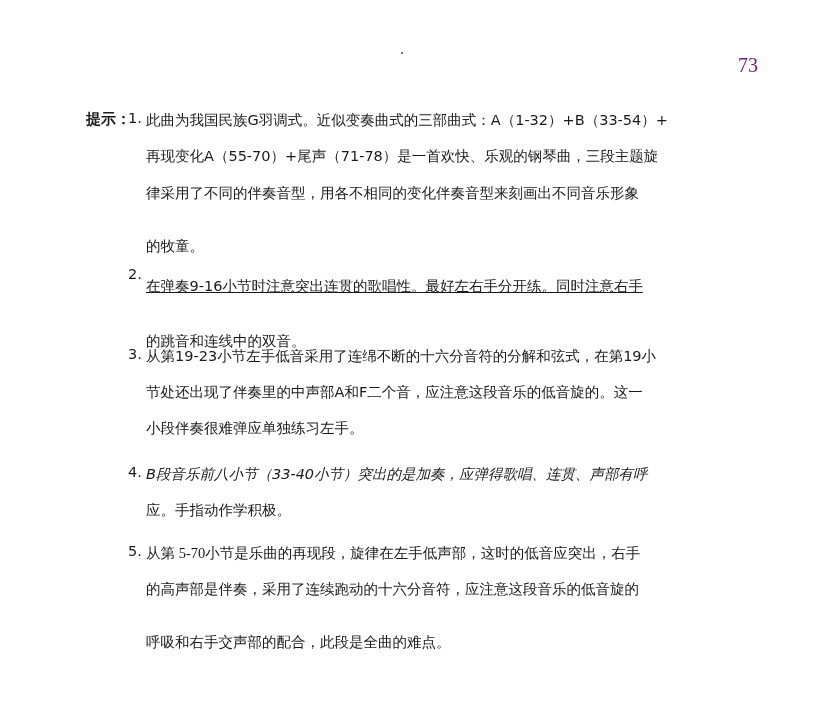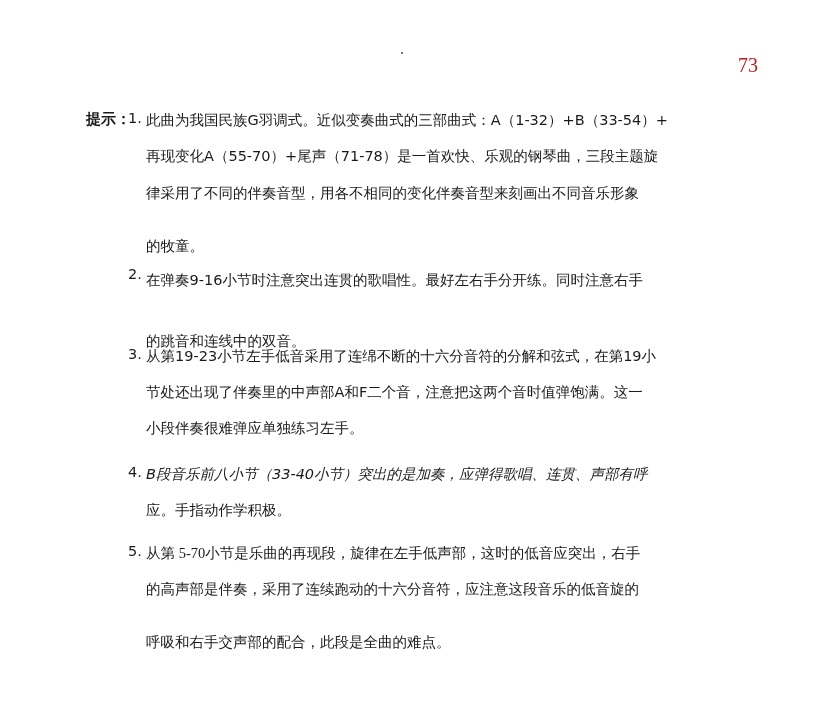--- a/index.html
+++ b/index.html
@@ -4,21 +4,21 @@
 <style>
   html, body { margin: 0; padding: 0; background: #ffffff; }
   body {
     width: 822px; height: 702px; position: relative; overflow: hidden;
     font-family: "DejaVu Sans", "Liberation Sans", sans-serif;
     color: #1a1a1a;
   }
   .page-number {
     position: absolute; left: 738px; top: 54px;
     font-family: "Liberation Serif", "DejaVu Serif", serif;
-    font-size: 20px; color: #b91c1c;
+    font-size: 20px; color: #701a75;
   }
   .speck {
     position: absolute; left: 401px; top: 52px; width: 2px; height: 2px;
     background: #777;
   }
   .tips {
     position: absolute; left: 86px; top: 110px; width: 700px;
   }
   .tips-label {
     position: absolute; left: 0; top: 0;
@@ -43,28 +43,28 @@
     <div class="item" style="top:0px;">
       <span class="item-num">1.</span>
       <div class="item-line" style="top:0px;">此曲为我国民族G羽调式。近似变奏曲式的三部曲式：A（1-32）+B（33-54）+</div>
       <div class="item-line" style="top:36px;">再现变化A（55-70）+尾声（71-78）是一首欢快、乐观的钢琴曲，三段主题旋</div>
       <div class="item-line" style="top:73px;">律采用了不同的伴奏音型，用各不相同的变化伴奏音型来刻画出不同音乐形象</div>
       <div class="item-line" style="top:126px;">的牧童。</div>
     </div>
 
     <div class="item" style="top:156px;">
       <span class="item-num">2.</span>
-      <div class="item-line" style="top:4px;">在弹奏9-16小节时注意突出连贯的歌唱性。最好左右手分开练。同时注意右手</div>
+      <div class="item-line" style="top:10px;text-decoration:underline;">在弹奏9-16小节时注意突出连贯的歌唱性。最好左右手分开练。同时注意右手</div>
       <div class="item-line" style="top:37px;margin-top:28px;">的跳音和连线中的双音。</div>
     </div>
 
     <div class="item" style="top:236px;">
       <span class="item-num">3.</span>
       <div class="item-line" style="top:0px;">从第19-23小节左手低音采用了连绵不断的十六分音符的分解和弦式，在第19小</div>
-      <div class="item-line" style="top:36px;">节处还出现了伴奏里的中声部A和F二个音，注意把这两个音时值弹饱满。这一</div>
+      <div class="item-line" style="top:36px;">节处还出现了伴奏里的中声部A和F二个音，应注意这段音乐的低音旋的。这一</div>
       <div class="item-line" style="top:72px;">小段伴奏很难弹应单独练习左手。</div>
     </div>
 
     <div class="item" style="top:354px;">
       <span class="item-num">4.</span>
       <div class="item-line" style="top:0px;font-style:italic;">B段音乐前八小节（33-40小节）突出的是加奏，应弹得歌唱、连贯、声部有呼</div>
       <div class="item-line" style="top:36px;">应。手指动作学积极。</div>
     </div>
 
     <div class="item" style="top:433px;">

